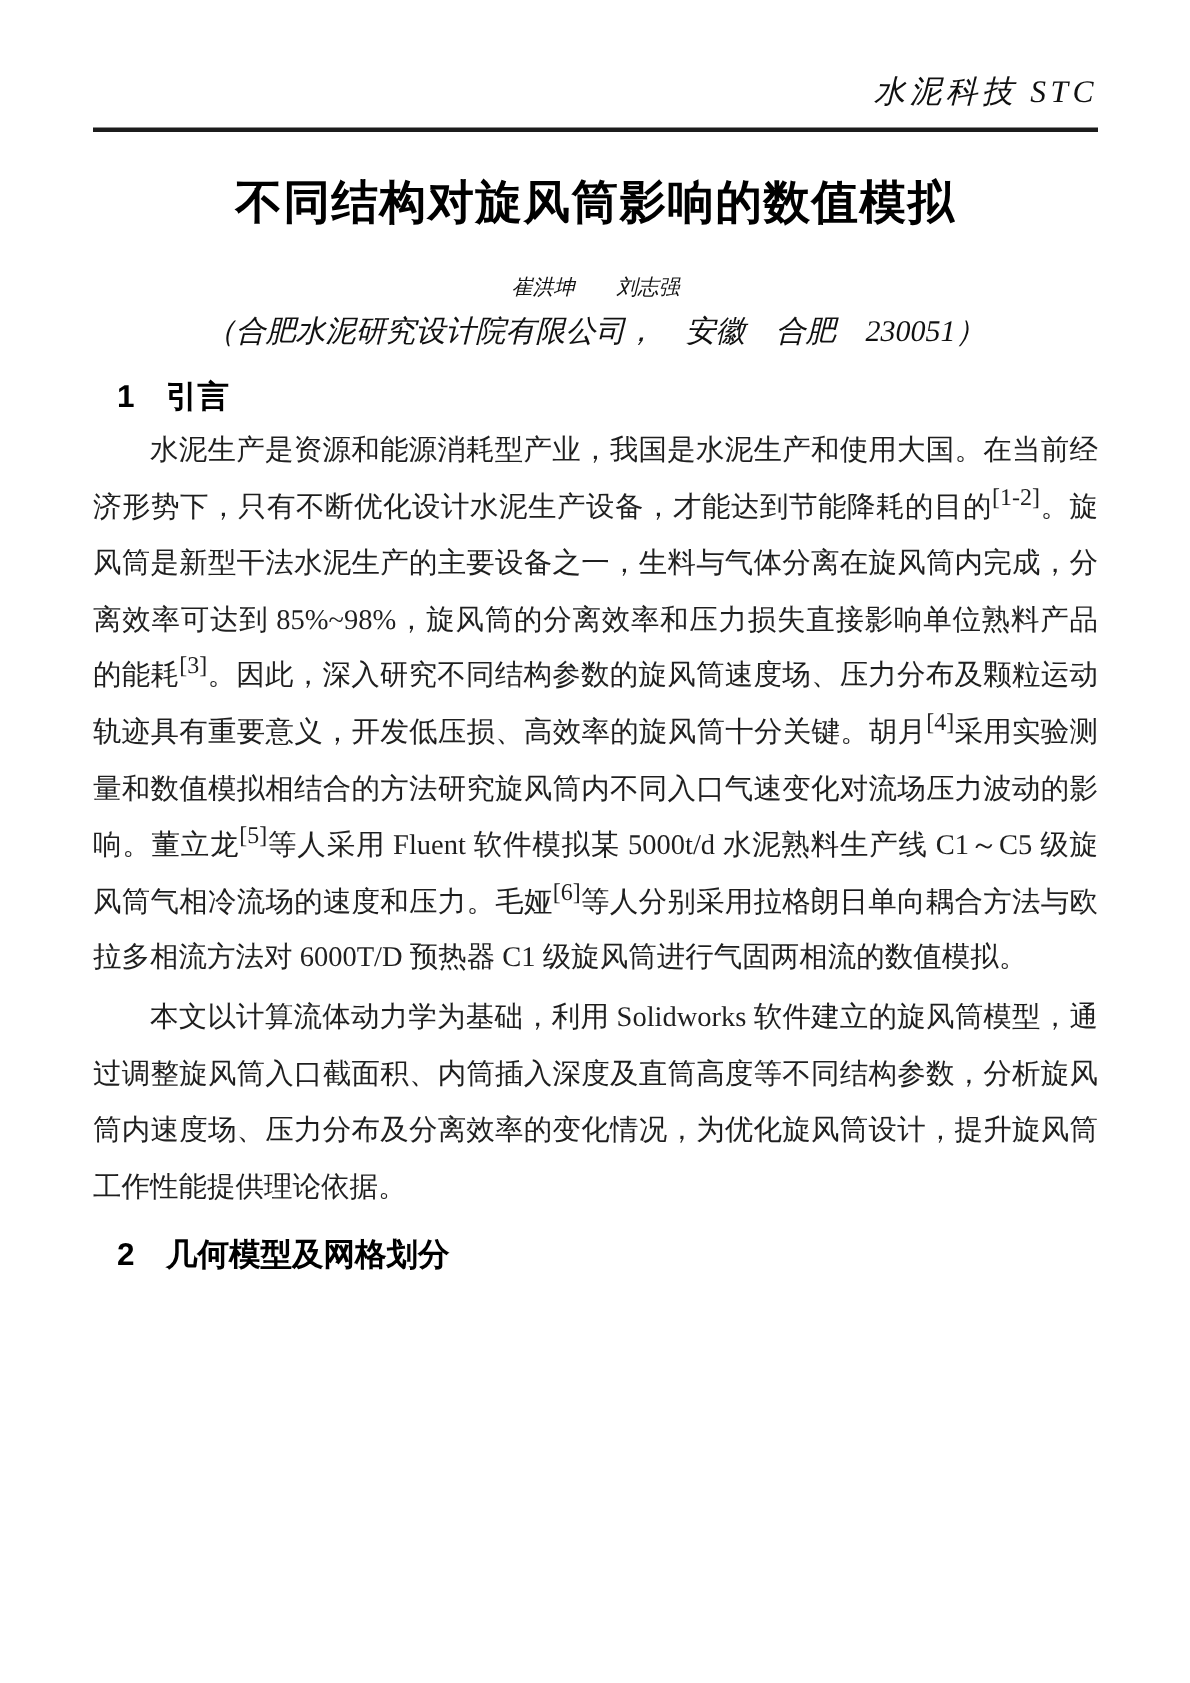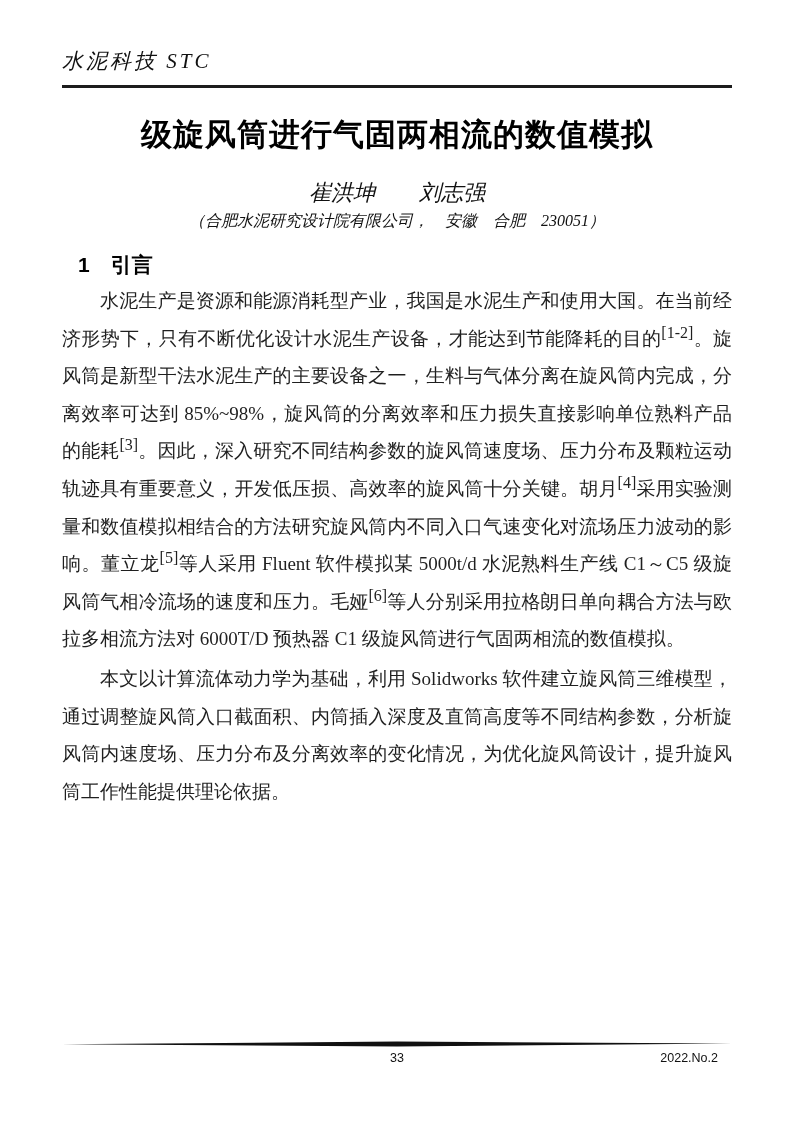--- a/index.html
+++ b/index.html
@@ -9,21 +9,21 @@
     height: 1122px;
     margin: 0 auto;
     background: #ffffff;
     box-sizing: border-box;
     padding: 46px 61px 0 62px;
     overflow: hidden;
     color: #1a1a1a;
     font-family: "Liberation Serif", "DejaVu Serif", serif;
   }
   .journal-header {
-    text-align: left;
+    text-align: right;
     font-size: 21px;
     line-height: 30px;
     letter-spacing: 3px;
     font-style: italic;
     color: #111;
   }
   .header-rule {
     margin-top: 9px;
     border: none;
     border-top: 3px solid #1c1c1c;
@@ -35,29 +35,29 @@
     font-family: "Liberation Sans", "DejaVu Sans", sans-serif;
     font-weight: bold;
     font-size: 31px;
     line-height: 42px;
     letter-spacing: 1px;
     color: #000;
   }
   .authors-line {
     margin-top: 24px;
     text-align: center;
-    font-size: 22px;
+    font-size: 14px;
     line-height: 25px;
     font-style: italic;
     color: #111;
   }
   .affiliation-line {
     margin-top: 3px;
     text-align: center;
-    font-size: 16px;
+    font-size: 20px;
     line-height: 26px;
     font-style: italic;
     color: #111;
   }
   .section-heading {
     margin: 16px 0 0 16px;
     font-family: "Liberation Sans", "DejaVu Sans", sans-serif;
     font-weight: bold;
     font-size: 21px;
     line-height: 30px;
@@ -105,37 +105,29 @@
 </style>
 </head>
 <body>
 
 <div class="page">
 
   <div class="journal-header">水泥科技 STC</div>
 
   <hr class="header-rule">
 
-  <div class="paper-title">级旋风筒进行气固两相流的数值模拟</div>
+  <div class="paper-title">不同结构对旋风筒影响的数值模拟</div>
 
   <div class="authors-line">崔洪坤　　刘志强</div>
 
   <div class="affiliation-line">（合肥水泥研究设计院有限公司，　安徽　合肥　230051）</div>
 
   <h2 class="section-heading">1　引言</h2>
 
   <p class="body-paragraph">水泥生产是资源和能源消耗型产业，我国是水泥生产和使用大国。在当前经济形势下，只有不断优化设计水泥生产设备，才能达到节能降耗的目的<sup>[1-2]</sup>。旋风筒是新型干法水泥生产的主要设备之一，生料与气体分离在旋风筒内完成，分离效率可达到 85%~98%，旋风筒的分离效率和压力损失直接影响单位熟料产品的能耗<sup>[3]</sup>。因此，深入研究不同结构参数的旋风筒速度场、压力分布及颗粒运动轨迹具有重要意义，开发低压损、高效率的旋风筒十分关键。胡月<sup>[4]</sup>采用实验测量和数值模拟相结合的方法研究旋风筒内不同入口气速变化对流场压力波动的影响。董立龙<sup>[5]</sup>等人采用 Fluent 软件模拟某 5000t/d 水泥熟料生产线 C1～C5 级旋风筒气相冷流场的速度和压力。毛娅<sup>[6]</sup>等人分别采用拉格朗日单向耦合方法与欧拉多相流方法对 6000T/D 预热器 C1 级旋风筒进行气固两相流的数值模拟。</p>
 
-  <p class="body-paragraph">本文以计算流体动力学为基础，利用 Solidworks 软件建立旋风筒三维模型，通过调整旋风筒入口截面积、内筒插入深度及直筒高度等不同结构参数，分析旋风筒内速度场、压力分布及分离效率的变化情况，为优化旋风筒设计，提升旋风筒工作性能提供理论依据。</p>
+  <p class="body-paragraph">本文以计算流体动力学为基础，利用 Solidworks 软件建立的旋风筒模型，通过调整旋风筒入口截面积、内筒插入深度及直筒高度等不同结构参数，分析旋风筒内速度场、压力分布及分离效率的变化情况，为优化旋风筒设计，提升旋风筒工作性能提供理论依据。</p>
+
+  <h2 class="section-heading second">2　几何模型及网格划分</h2>
 
 
-
-  <div class="page-footer">
-    <svg class="footer-rule-svg" viewBox="0 0 670 6" preserveAspectRatio="none" aria-hidden="true">
-      <polygon points="0,3.2 335,0.6 670,2.6 335,5.4" fill="#111111"></polygon>
-    </svg>
-    <div class="footer-row">
-      <span class="footer-page-number">33</span>
-      <span class="footer-issue">2022.No.2</span>
-    </div>
-  </div>
 
 </div>
 
 </body></html>

